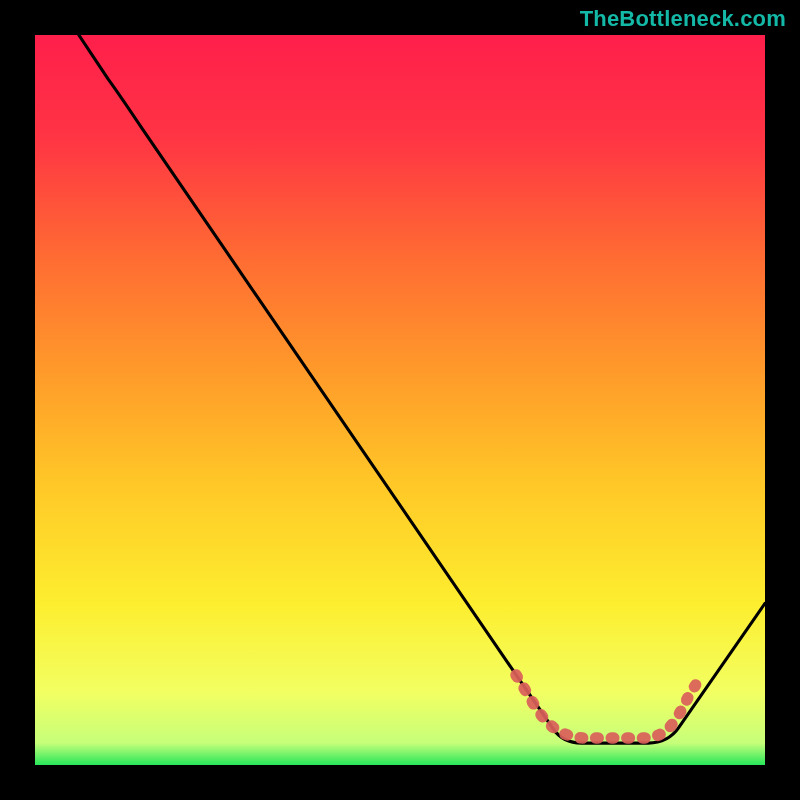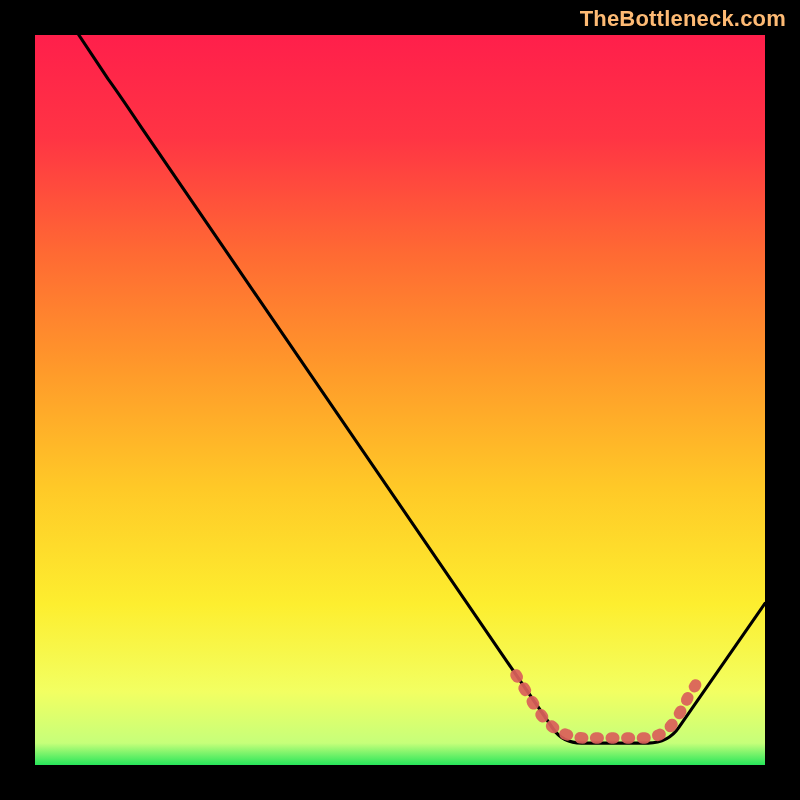--- a/index.html
+++ b/index.html
@@ -14,21 +14,21 @@
   .wrap {
     position: relative;
     width: 800px;
     height: 800px;
     background: #000;
   }
   .watermark {
     position: absolute;
     top: 6px;
     right: 14px;
-    color: #fdba74;
+    color: #14b8a6;
     font-size: 22px;
     font-weight: 600;
     letter-spacing: 0.2px;
     pointer-events: none;
   }
   .plot {
     position: absolute;
     left: 35px;
     top: 35px;
     width: 730px;

